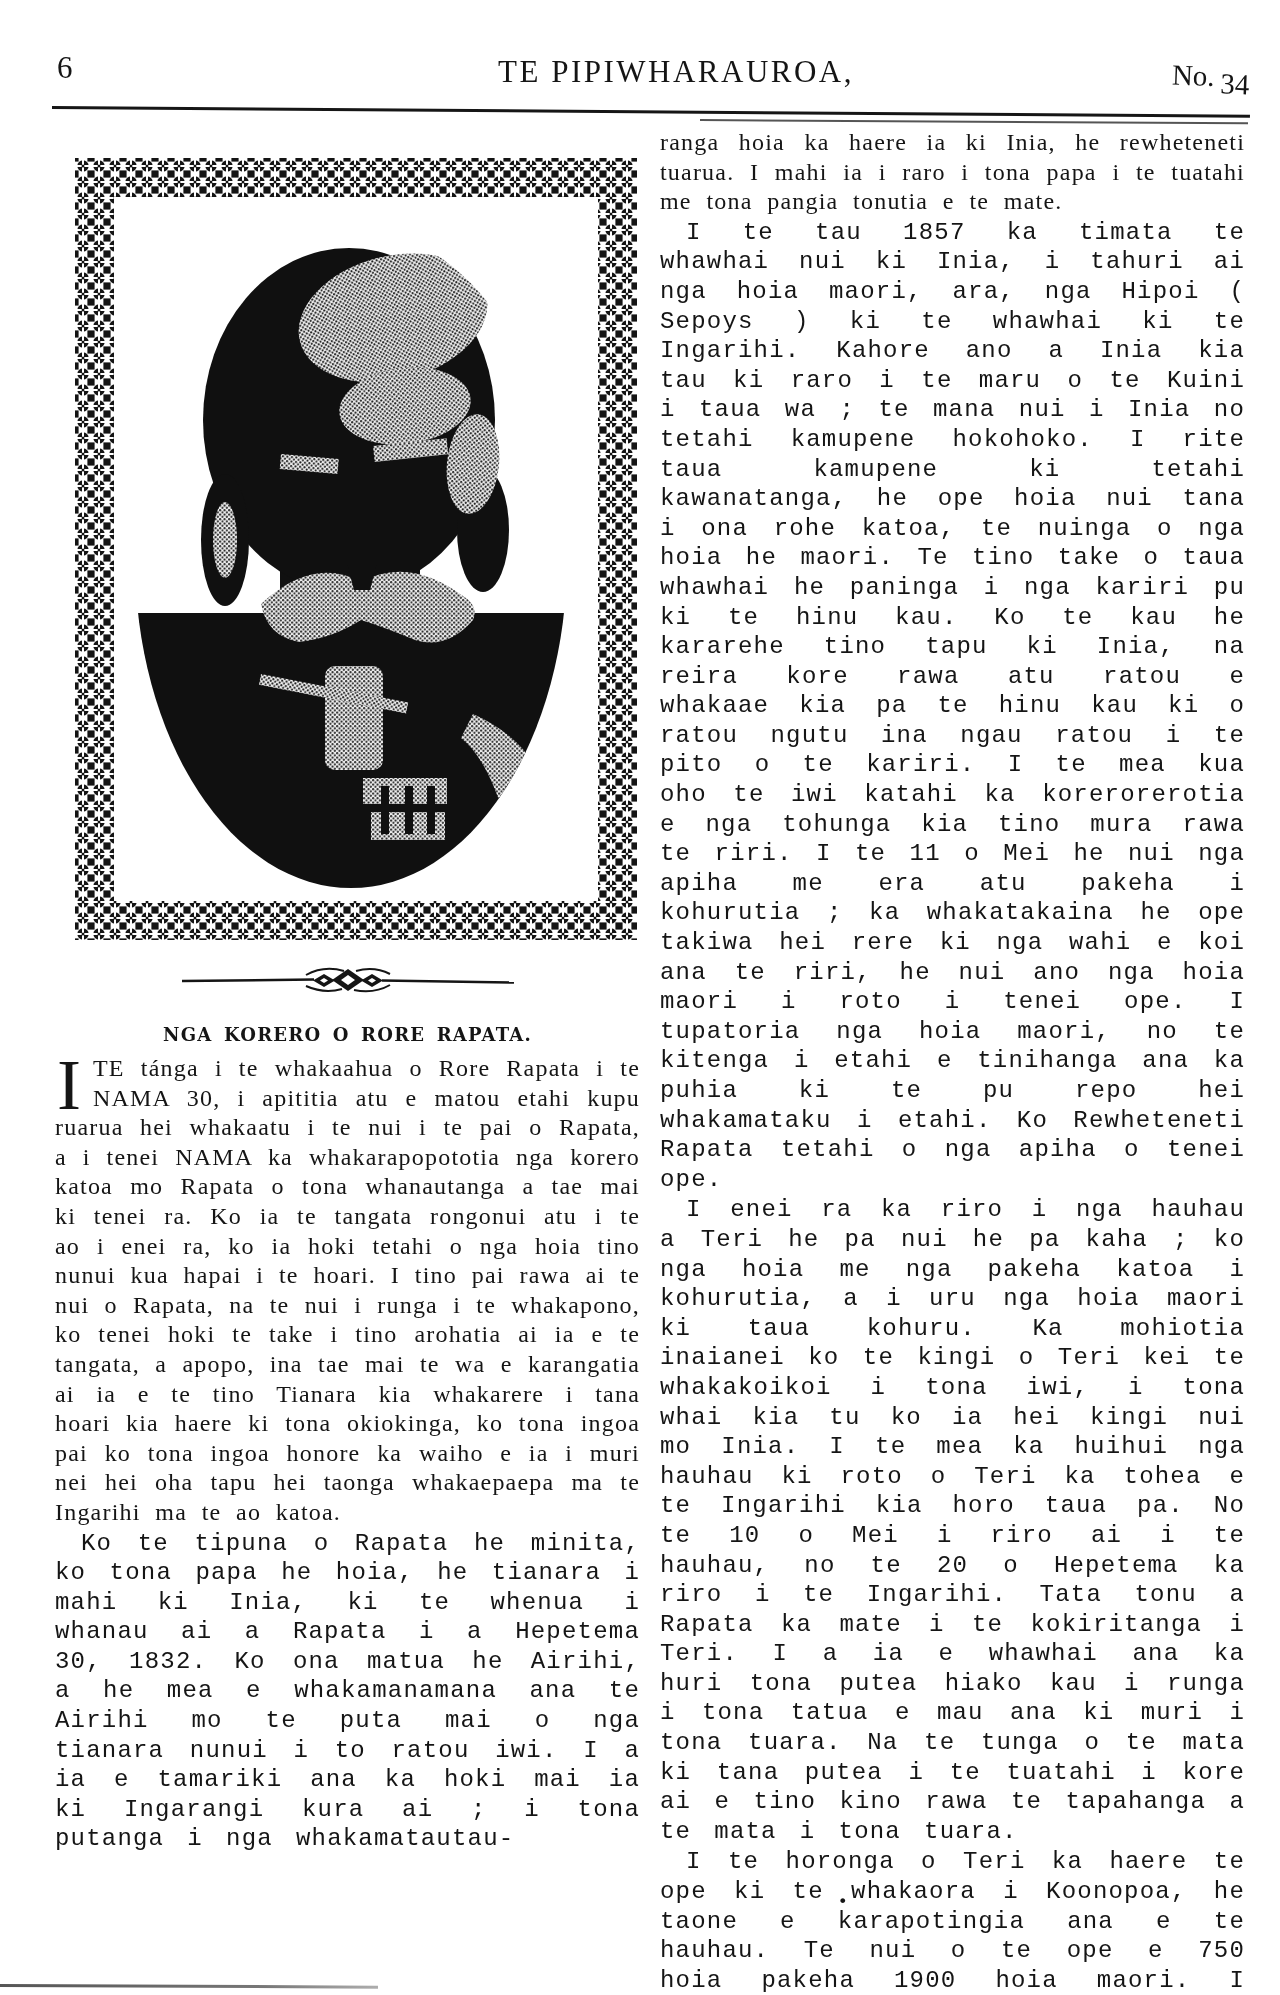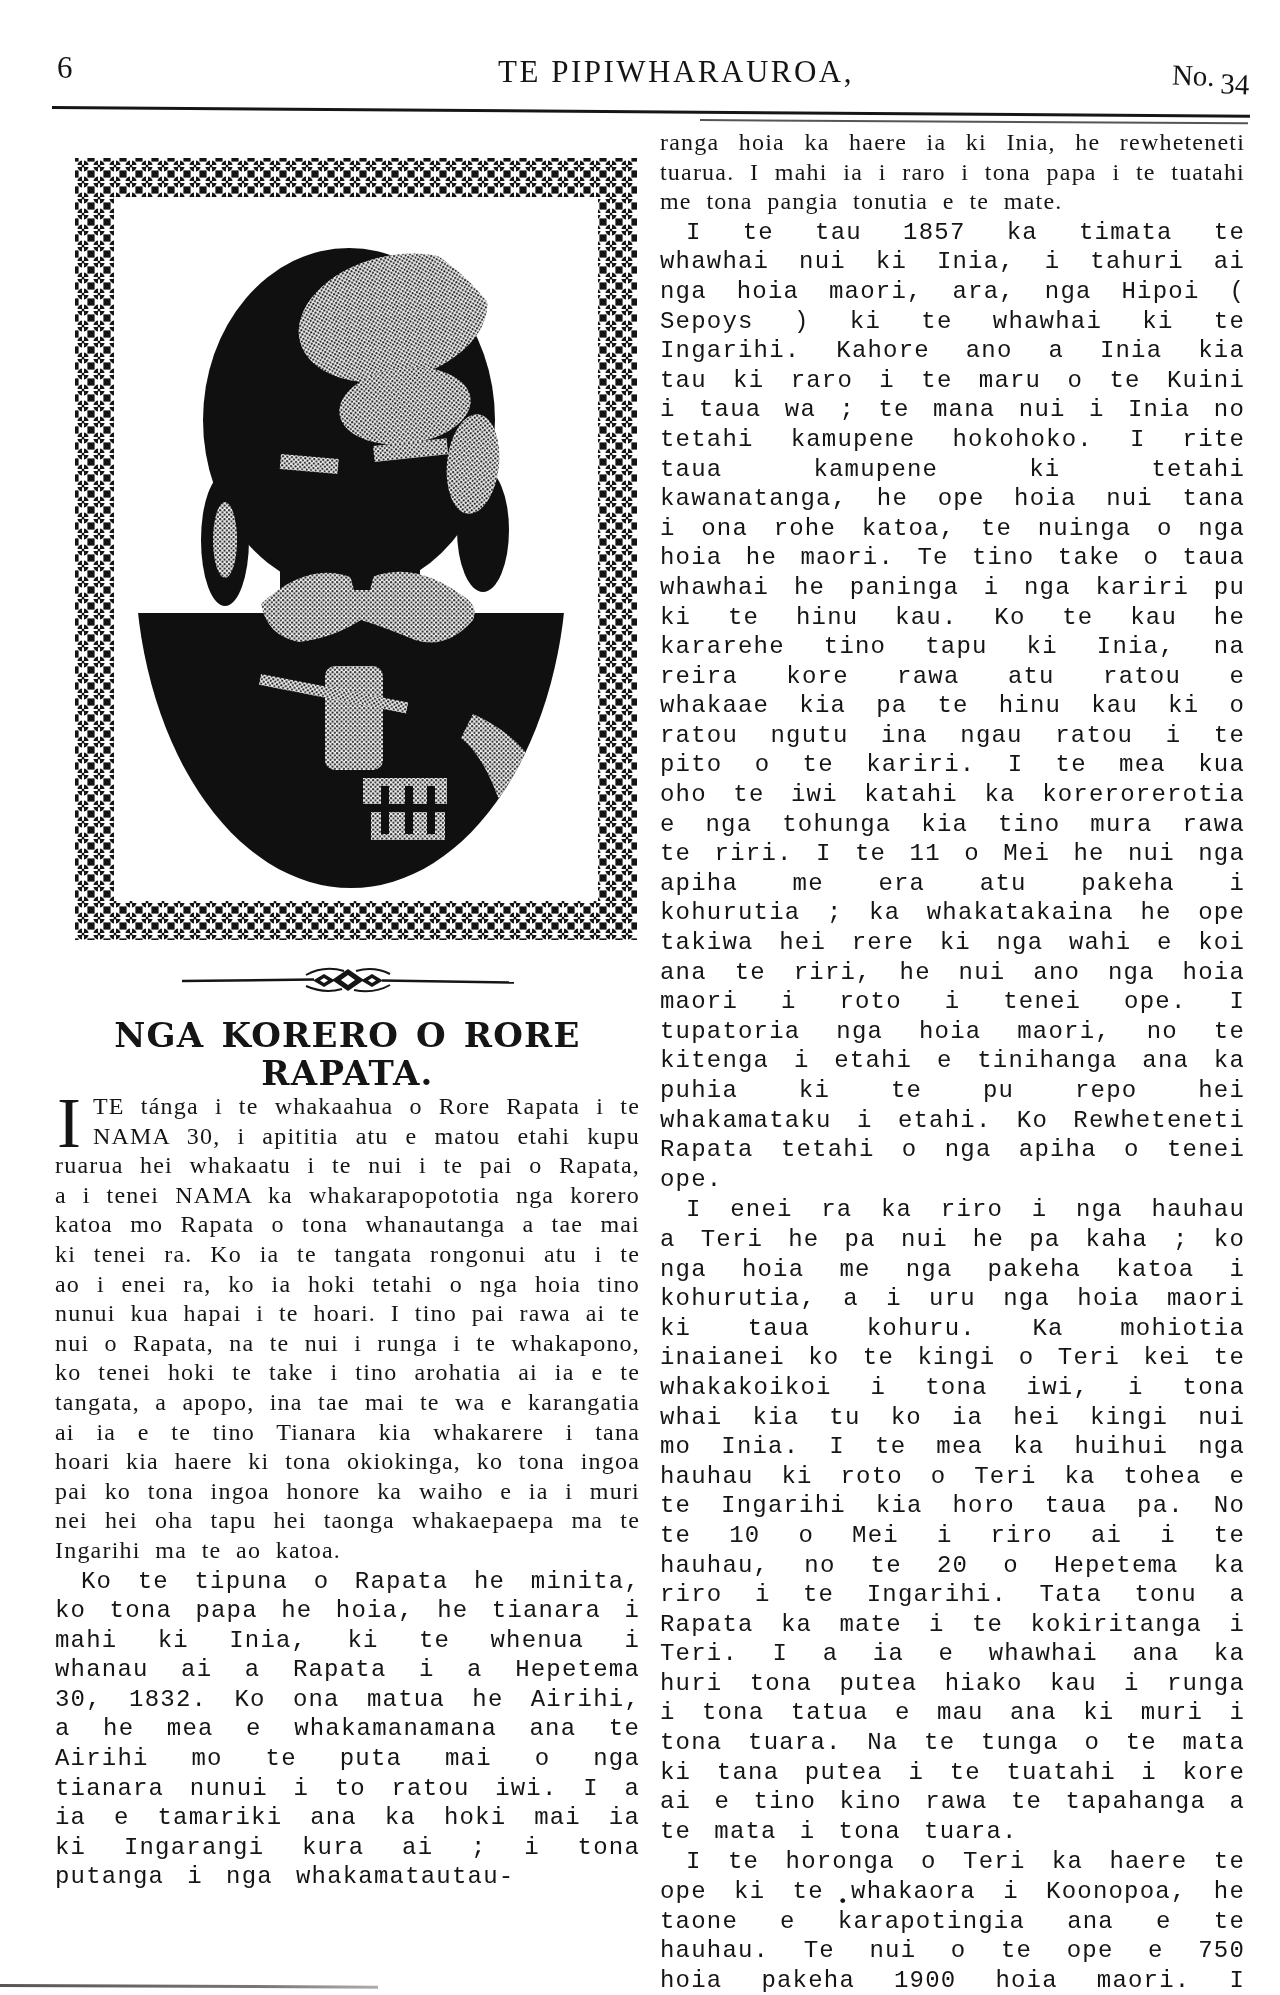--- a/index.html
+++ b/index.html
@@ -43,21 +43,21 @@
   .col p.ind{text-indent:26px;font-family:Liberation Mono, monospace;}
   .col p + p{margin-top:1px;}
   
   .portrait-frame{margin:30px 0 0 20px;width:562px;height:782px;padding:0;}
   .portrait-frame svg{display:block;}
   
   .divider{display:block;margin:26px auto 0;width:340px;height:28px;}
   .art-heading{
     margin:22px 0 0 0;text-align:center;
     font-family:"DejaVu Serif", serif;font-weight:700;
-    font-size:34px;letter-spacing:1.2px;line-height:38px;
+    font-size:18px;letter-spacing:1.2px;line-height:38px;
     word-spacing:4px;
   }
   .dropcap-para{margin-top:22px;}
   .dropcap{
     float:left;font-size:72px;line-height:56px;
     padding:3px 12px 0 2px;letter-spacing:0;
   }
   
   .stray-mark{
     position:absolute;left:839px;top:1878px;font-size:30px;line-height:30px;

